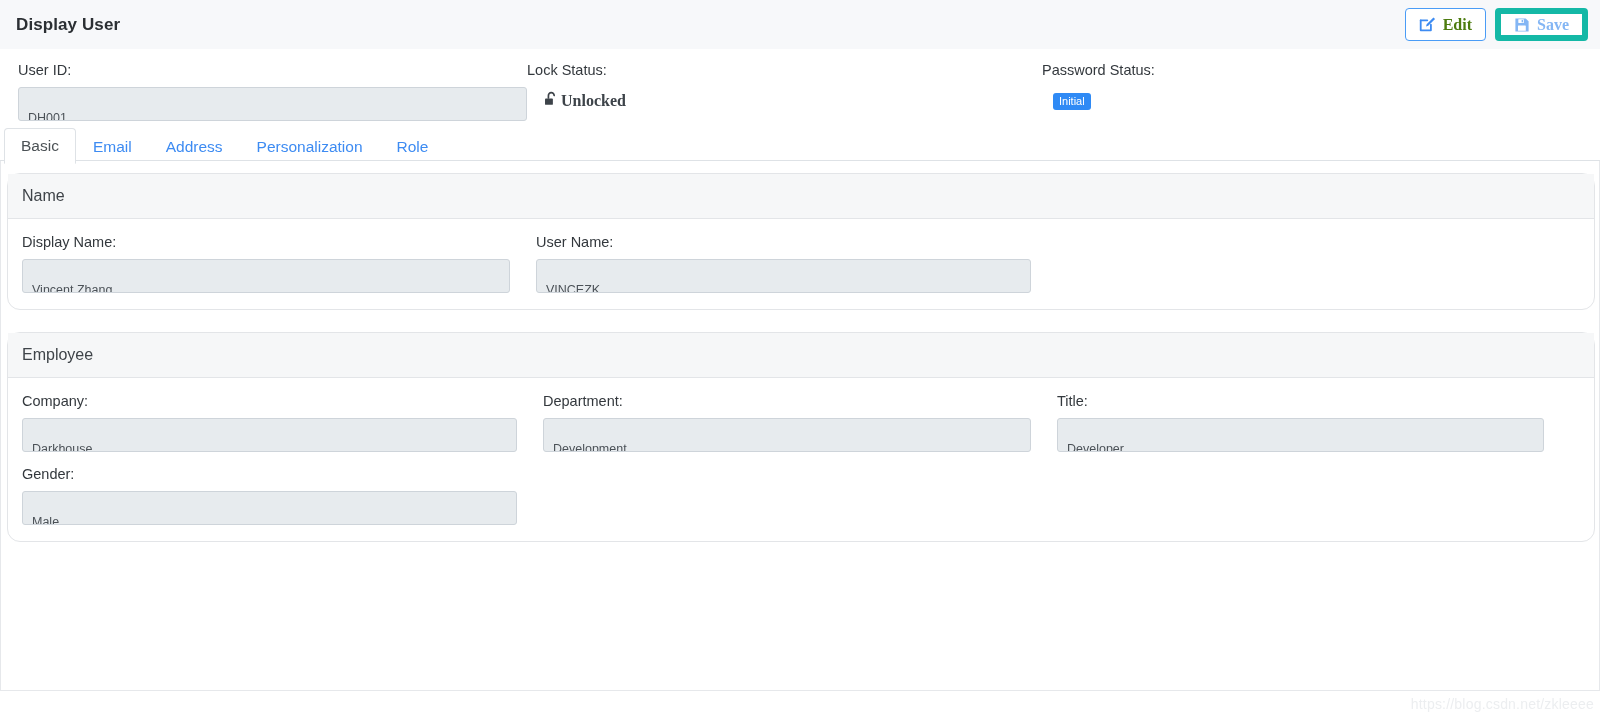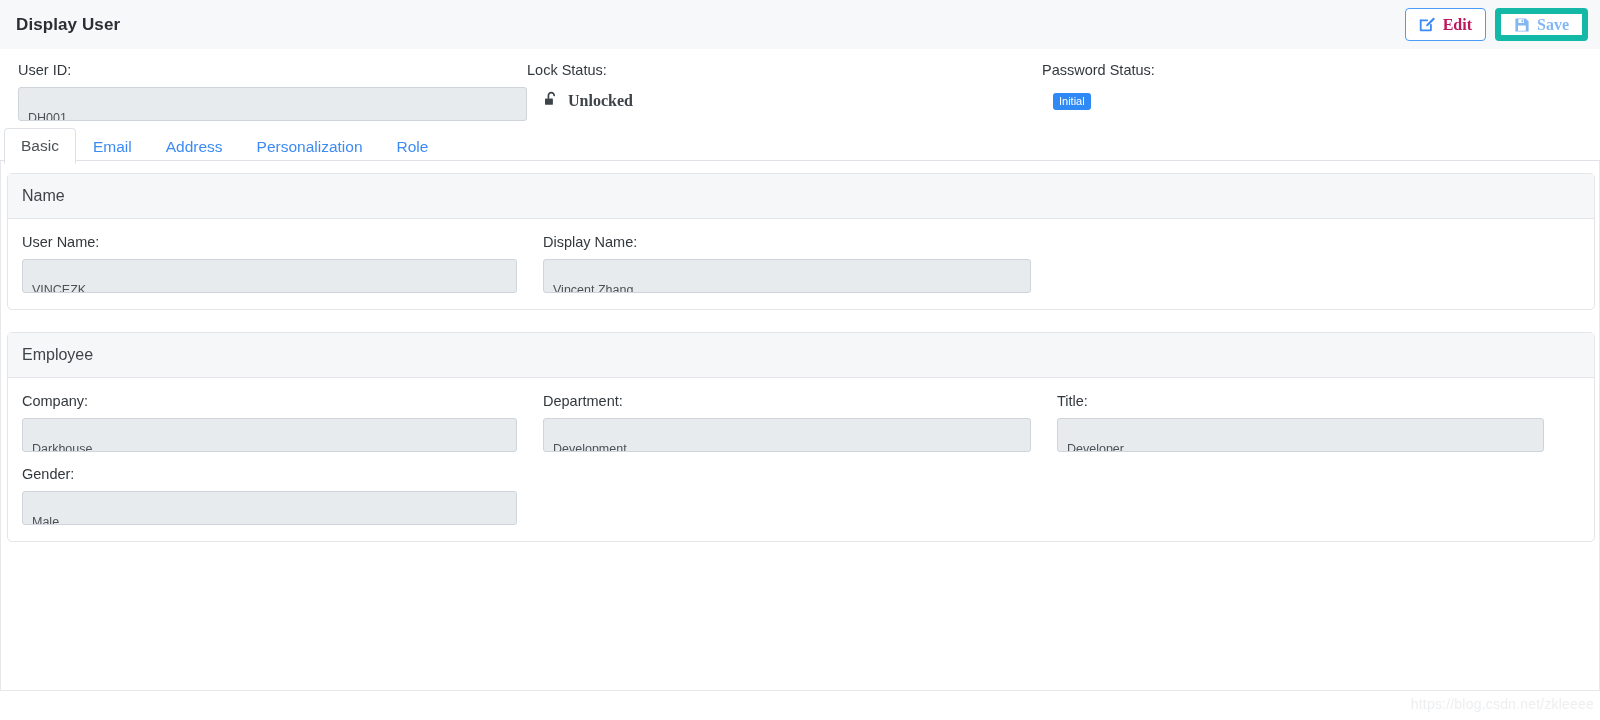--- a/index.html
+++ b/index.html
@@ -44,21 +44,21 @@
     padding: 0 13px;
     border-radius: 4px;
     background: #ffffff;
     font-family: "Liberation Serif", serif;
     font-size: 16px;
     font-weight: bold;
     cursor: pointer;
     box-sizing: border-box;
     white-space: nowrap;
   }
-  .btn-edit { border: 1px solid #4a9cf6; color: #be185d; }
+  .btn-edit { border: 1px solid #4a9cf6; color: #4d7c0f; }
   .btn-save { border: 6px solid #14b8a6; color: #84b6f4; font-family: Liberation Serif, serif; }
   .btn .ico { display: inline-flex; align-items: center; }
 
   
   .status-row {
     display: flex;
     padding: 12px 0 4px 0;
   }
   .status-col-1 { width: 527px; padding-left: 18px; box-sizing: border-box; }
   .status-col-2 { width: 515px; }
@@ -83,21 +83,21 @@
     padding: 16px 9px;
     box-sizing: border-box;
     width: 100%;
     overflow: hidden;
     white-space: nowrap;
   }
 
   .lock-line {
     display: flex;
     align-items: center;
-    gap: 8px;
+    gap: 1px;
     padding-left: 16px;
     height: 28px;
   }
   .lock-text {
     font-family: "Liberation Serif", serif;
     font-size: 16px;
     font-weight: bold;
     color: #3d4349;
   }
   .pw-line { padding-left: 11px; height: 28px; display: flex; align-items: center; }
@@ -146,21 +146,21 @@
     border-left: 1px solid #e6e8eb;
     border-right: 1px solid #e6e8eb;
     border-bottom: 1px solid #e6e8eb;
     box-sizing: border-box;
     height: 530px;
     padding: 6px 0 0 0;
   }
   .card {
     margin: 6px 4px 0 6px;
     border: 1px solid #e3e5e8;
-    border-radius: 5px;
+    border-radius: 13px;
     background: #ffffff;
   }
   .card + .card { margin-top: 22px; }
   .card-header {
     background: #f6f7f8;
     border-bottom: 1px solid #e3e5e8;
     font-size: 16px;
     color: #3f4449;
     padding: 13px 16px 13px 14px;
   }
@@ -255,27 +255,27 @@
     <div class="tab">Role</div>
   </div>
 
   <div class="body-wrap">
 
     <div class="card">
       <div class="card-header">Name</div>
       <div class="card-body">
 
         <div class="form-row">
+          <div class="fg fg-2">
+            <span class="field-label">Display Name:</span>
+            <span class="input-ro">Vincent Zhang</span>
+          </div>
           <div class="fg fg-1">
             <span class="field-label">User Name:</span>
             <span class="input-ro">VINCEZK</span>
-          </div>
-          <div class="fg fg-2">
-            <span class="field-label">Display Name:</span>
-            <span class="input-ro">Vincent Zhang</span>
           </div>
           <div class="fg fg-3"></div>
         </div>
 
 
       </div>
     </div>
 
     <div class="card">
       <div class="card-header">Employee</div>

